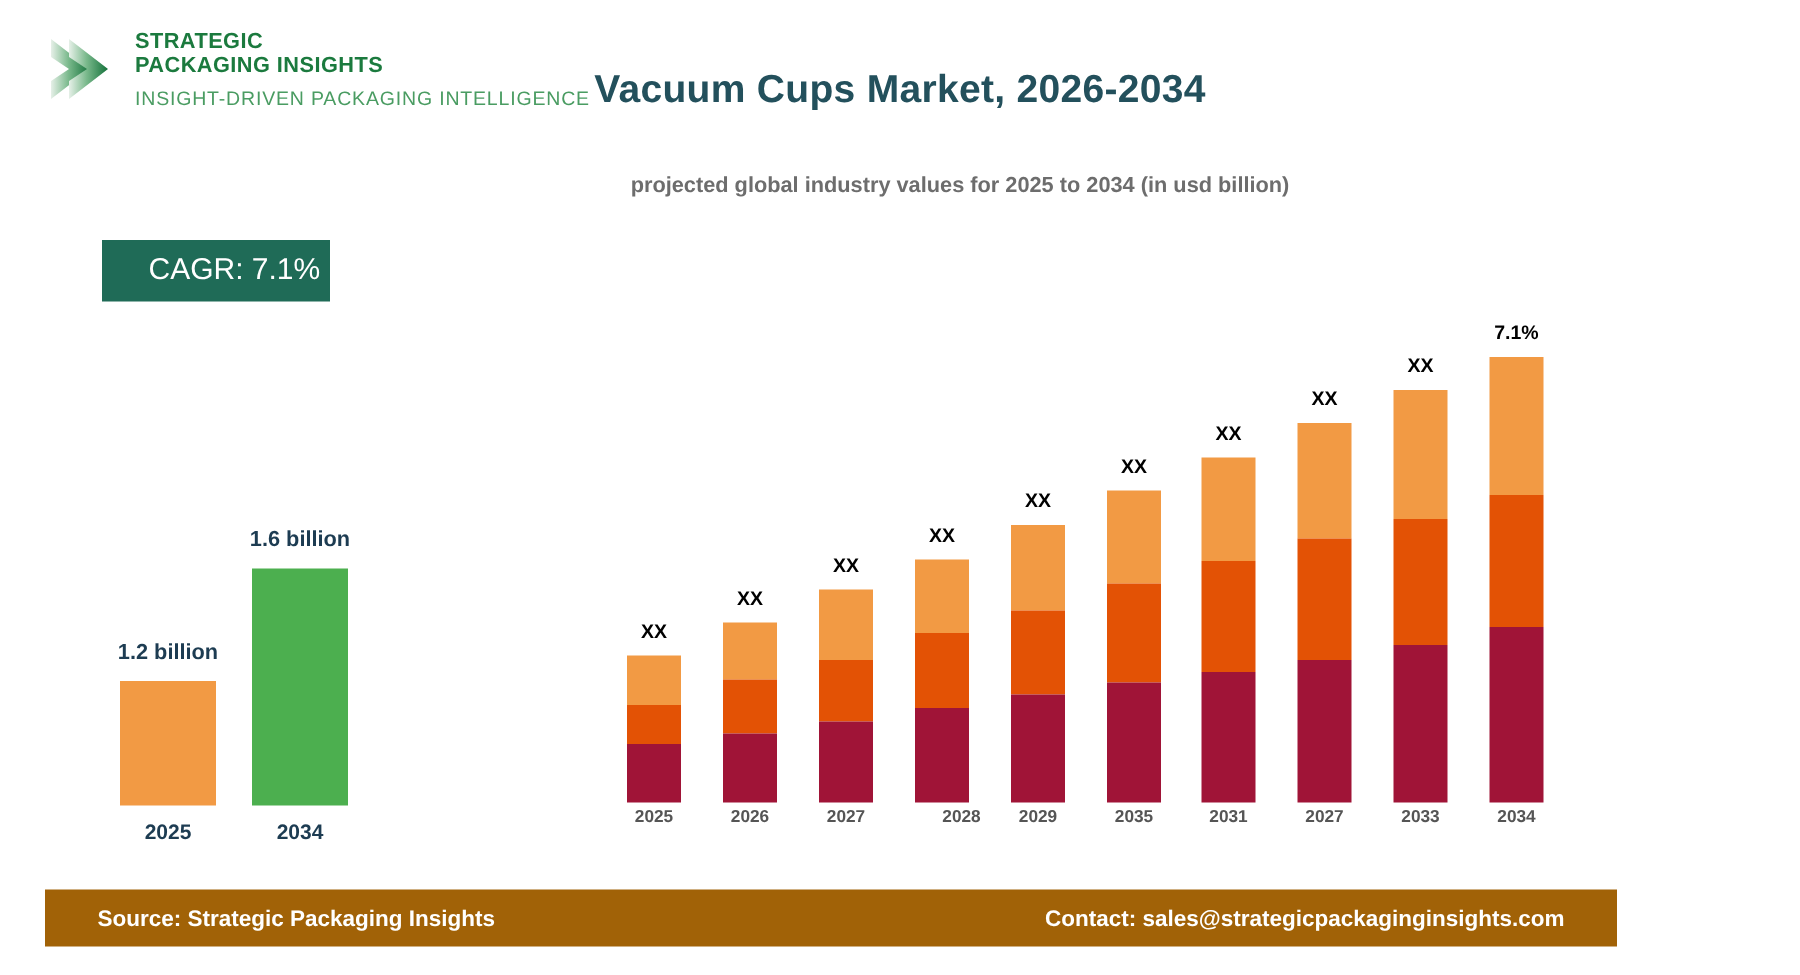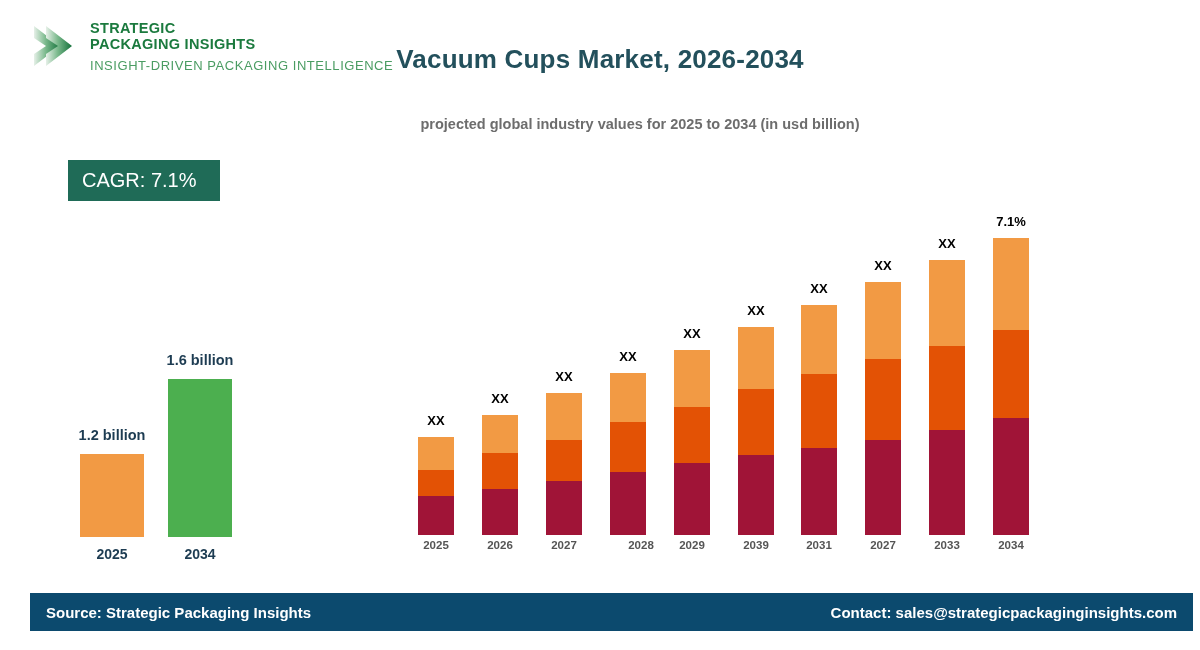--- a/index.html
+++ b/index.html
@@ -32,21 +32,21 @@
   #chart-subtitle {
     position:absolute; left:0; top:116px; width:1200px; text-align:center;
     font-size:14.5px; font-weight:bold; color:#6d6d6d;margin-left:40px;
   }
 
   
   #cagr-badge {
     position:absolute; left:68px; top:160px; width:152px; height:41px;
     background:#1f6b57; color:#ffffff;
     font-size:20px; font-weight:normal;
-    display:flex; align-items:center; padding-left:14px;
+    display:flex; align-items:center; padding-left:31px;
   }
 
   
   #left-panel { position:absolute; left:0; top:0; width:300px; height:650px; }
   .lp-bar { position:absolute; bottom:113px; }
   .lp-label {
     position:absolute; text-align:center; width:140px;
     font-size:14.5px; font-weight:bold; color:#1d3c52;
   }
   .lp-year {
@@ -62,23 +62,23 @@
     position:absolute; width:60px; left:-12px; text-align:center;
     font-size:13px; font-weight:bold; color:#000000;
   }
   .sb-year {
     position:absolute; top:539px; width:60px; text-align:center;
     font-size:11.5px; font-weight:bold; color:#555555;
   }
 
   
   #footer {
-    position:absolute; left:30px; top:593px; width:1163px; height:38px;
-    background:#0c4a6e; display:flex; align-items:center;
-    justify-content:space-between; padding:0 16px;
+    position:absolute; left:30px; top:593px; width:1048px; height:38px;
+    background:#a16207; display:flex; align-items:center;
+    justify-content:space-between; padding:0 35px;
   }
   #footer div { color:#ffffff; font-size:15px; font-weight:bold; }
 </style>
 </head>
 <body>
 
 <div id="logo">
   <div id="logo-mark">
     <svg width="52" height="52" viewBox="0 0 52 52">
       <defs>
@@ -150,21 +150,21 @@
       <div class="sb-seg" style="height: 72px; background: rgb(160, 20, 55);"></div>
     </div>
     <div class="sb-top-label" style="left: 662px; top: 326px;">XX</div>
     <div class="sb-year" style="left: 662px;">2029</div>
     <div class="sb-group" style="left: 738px; bottom: 115px; height: 208px;">
       <div class="sb-seg" style="height: 62px; background: rgb(242, 154, 68);"></div>
       <div class="sb-seg" style="height: 66px; background: rgb(227, 82, 5);"></div>
       <div class="sb-seg" style="height: 80px; background: rgb(160, 20, 55);"></div>
     </div>
     <div class="sb-top-label" style="left: 726px; top: 303px;">XX</div>
-    <div class="sb-year" style="left: 726px;">2039</div>
+    <div class="sb-year" style="left: 726px;">2035</div>
     <div class="sb-group" style="left: 801px; bottom: 115px; height: 230px;">
       <div class="sb-seg" style="height: 69px; background: rgb(242, 154, 68);"></div>
       <div class="sb-seg" style="height: 74px; background: rgb(227, 82, 5);"></div>
       <div class="sb-seg" style="height: 87px; background: rgb(160, 20, 55);"></div>
     </div>
     <div class="sb-top-label" style="left: 789px; top: 281px;">XX</div>
     <div class="sb-year" style="left: 789px;">2031</div>
     <div class="sb-group" style="left: 865px; bottom: 115px; height: 253px;">
       <div class="sb-seg" style="height: 77px; background: rgb(242, 154, 68);"></div>
       <div class="sb-seg" style="height: 81px; background: rgb(227, 82, 5);"></div>

